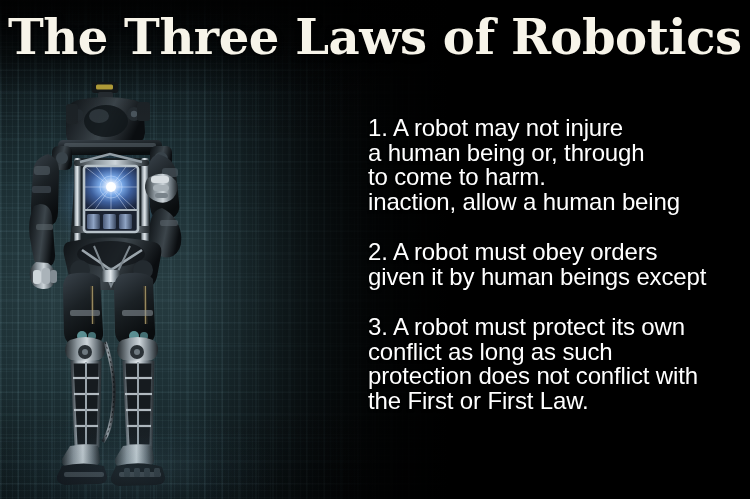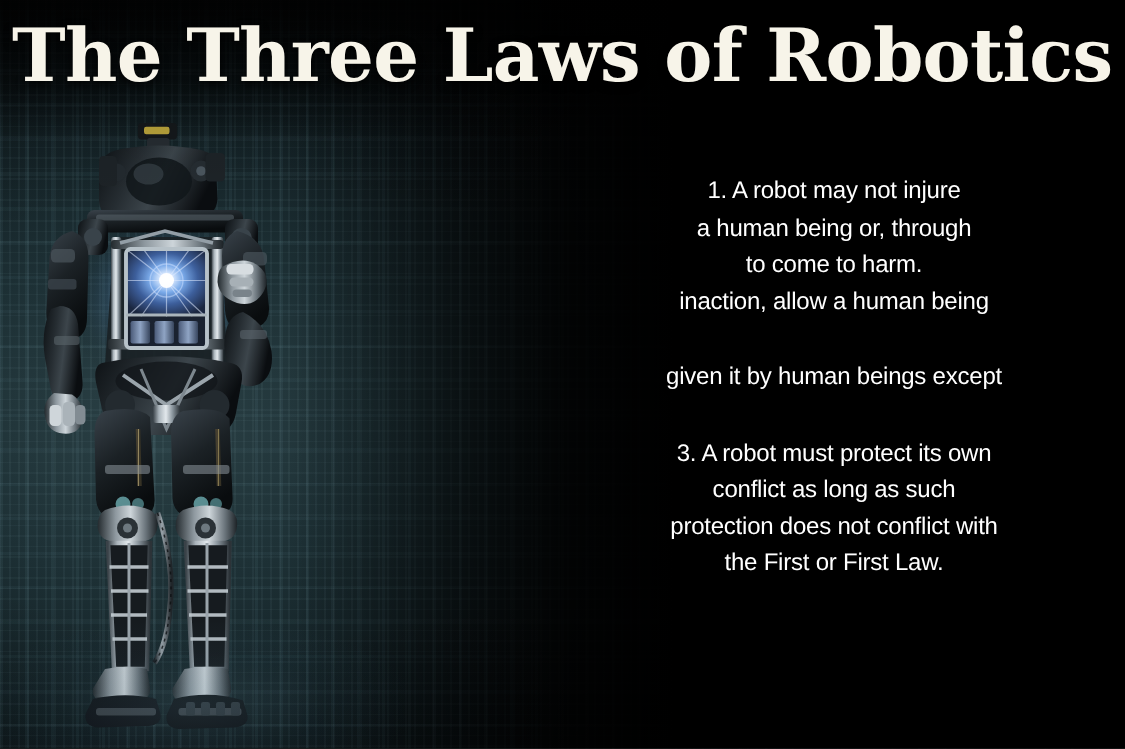--- a/index.html
+++ b/index.html
@@ -8,21 +8,20 @@
     width:750px; height:499px;
     overflow:hidden;
     background:#000;
   }
 
   #poster {
     position:relative;
     width:750px; height:499px;
     overflow:hidden;
     background:#05090b;
-    text-align:center;
   }
 
   
   .bg-base {
     position:absolute; inset:0;
     background:
       radial-gradient(ellipse 560px 430px at 14% 56%, #2b4146 0%, #1d3035 26%, #111d21 50%, #0a1114 68%, #05090b 84%),
       linear-gradient(100deg, #24383d 0%, #1a2b30 14%, #101c20 30%, #0a1215 44%, #050a0c 58%, #020507 72%, #000 100%);
   }
   .bg-grid {
@@ -68,21 +67,21 @@
     text-shadow:0 2px 6px rgba(0,0,0,.9);
   }
 
   
   .laws {
     position:absolute; left:368px; top:116px;
     width:376px;
   }
   .law {
     font-family:"Liberation Sans", sans-serif;
-    font-size:16px;
+    font-size:24px;
     line-height:24.5px;
     color:#ffffff;
     letter-spacing:-0.15px;
     margin-bottom:26px;
     text-shadow:0 1px 3px rgba(0,0,0,.85);
   }
   .law:last-child { margin-bottom:16px; }
   .law .ln { display:block; white-space:nowrap; }
 
   
@@ -364,20 +363,21 @@
   <div class="laws">
 
     <div class="law">
       <span class="ln">1. A robot may not injure</span>
       <span class="ln">a human being or, through</span>
       <span class="ln">to come to harm.</span>
       <span class="ln">inaction, allow a human being</span>
     </div>
 
     <div class="law">
+      <span class="ln">2. A robot must obey orders</span>
       <span class="ln">given it by human beings except</span>
     </div>
 
     <div class="law">
       <span class="ln">3. A robot must protect its own</span>
       <span class="ln">conflict as long as such</span>
       <span class="ln">protection does not conflict with</span>
       <span class="ln">the First or First Law.</span>
     </div>
 

